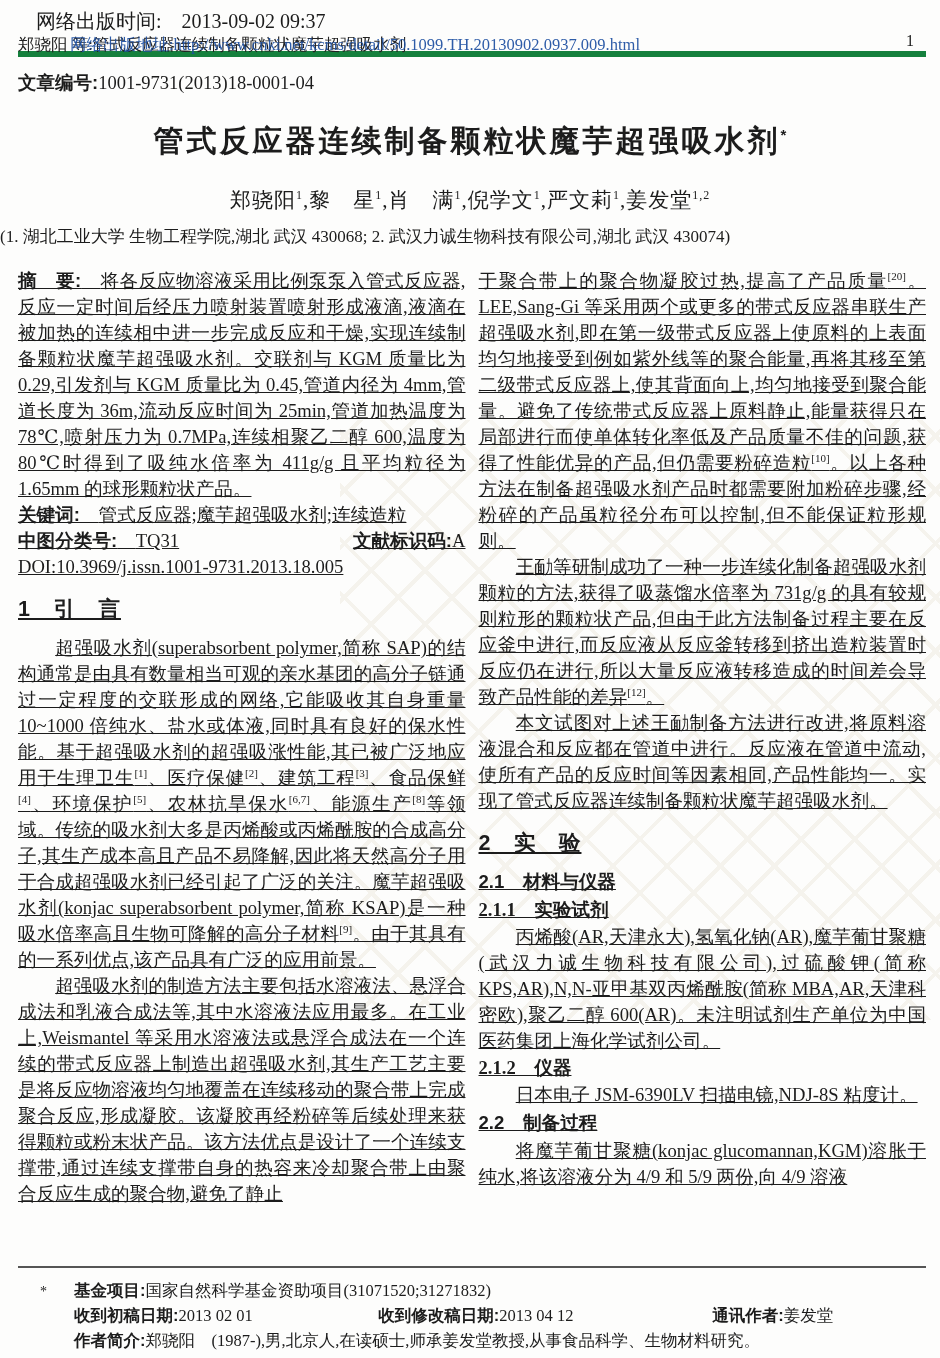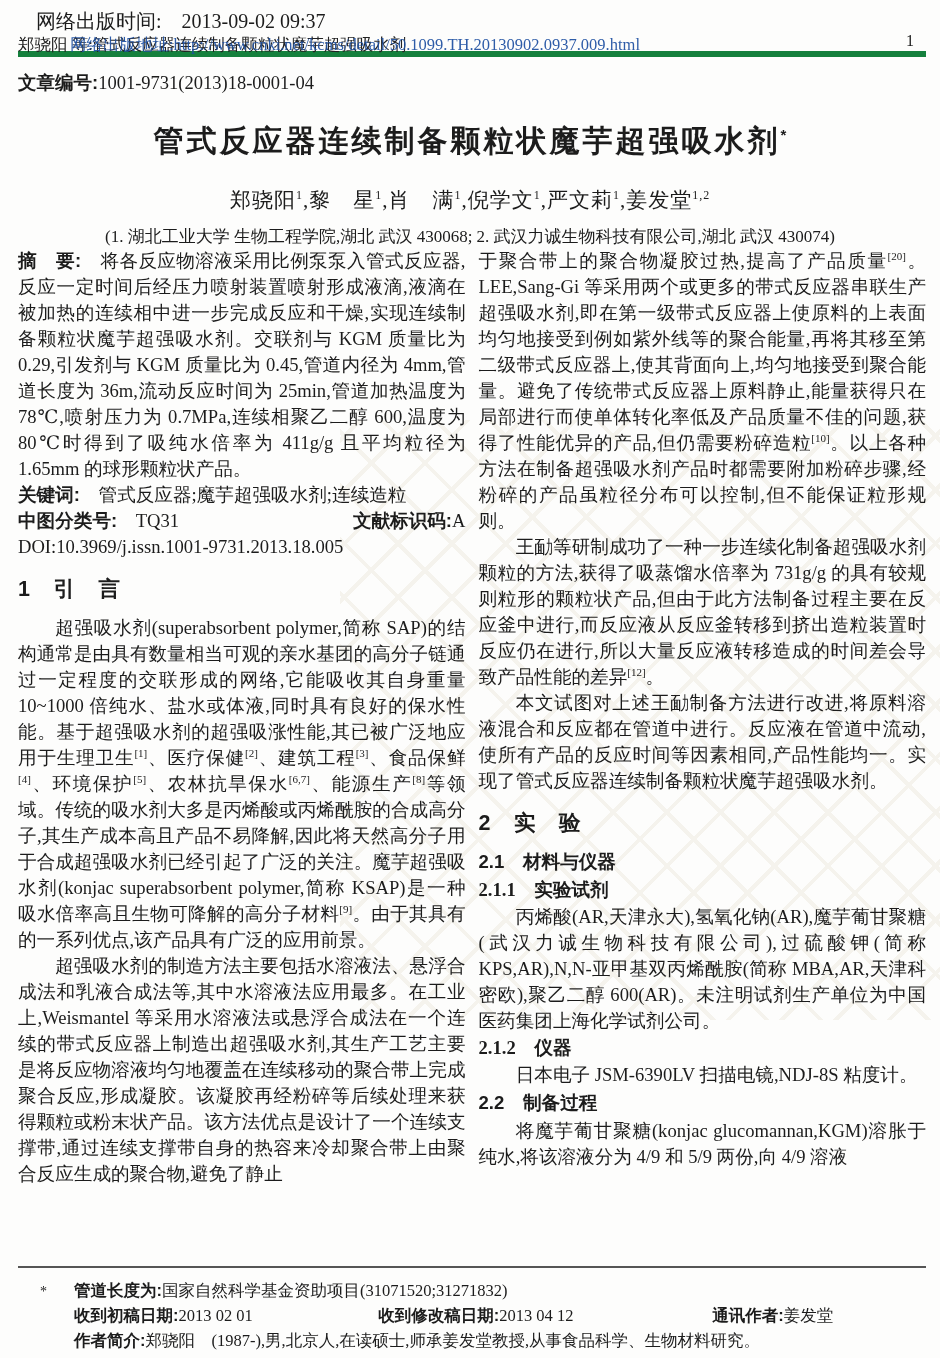--- a/index.html
+++ b/index.html
@@ -25,24 +25,24 @@
   .online-url { position:absolute; left:52px; top:2px; font-size:16.5px; color:#1d4fa1; text-decoration:none; white-space:nowrap; opacity:.92; }
   .page-num { position:absolute; right:12px; top:0; font-size:16px; }
   .article-id { margin-top:13px; font-size:18.5px; }
   .lab { font-family:"Liberation Sans","DejaVu Sans",sans-serif; font-weight:bold; }
 
   
   .title { margin-top:26px; text-align:center; font-family:"Liberation Sans","DejaVu Sans",sans-serif; font-weight:bold; font-size:30px; letter-spacing:3px; }
   .title sup { font-size:15px; letter-spacing:0; }
   .authors { margin-top:24px; text-align:center; font-size:21px; letter-spacing:1px; }
   .authors sup { font-size:12px; }
-  .affiliation { margin-top:11px; text-align:center; font-size:17px; }
+  .affiliation { margin-top:11px; text-align:left; font-size:17px; }
 
   
-  .columns { display:flex; gap:13px; padding:0 14px 0 18px; height:1008px; overflow:hidden; }
+  .columns { display:flex; gap:13px; padding:0 14px 0 18px; margin-top:20px; height:1008px; overflow:hidden;text-decoration:underline; }
   .col { flex:1 1 0; font-size:18.6px; line-height:26px; text-align:justify; }
   .col p { margin:0; }
   .col sup { font-size:11px; line-height:0; }
   .indent { text-indent:2em; }
   .kw-row { margin-top:0; }
   .clc-row { display:flex; justify-content:space-between; }
   .sec { font-family:"Liberation Sans","DejaVu Sans",sans-serif; font-weight:bold; font-size:21.5px; margin:16px 0 13px; letter-spacing:1px; }
   .subsec { font-family:"Liberation Sans","DejaVu Sans",sans-serif; font-weight:bold; font-size:18.6px; line-height:26px; margin:2px 0; }
   .subsubsec { font-size:18.6px; line-height:26px; margin:1px 0; }
 
@@ -103,21 +103,21 @@
         <p class="indent">日本电子 JSM-6390LV 扫描电镜,NDJ-8S 粘度计。</p>
         <h3 class="subsec">2.2　制备过程</h3>
         <p class="indent">将魔芋葡甘聚糖(konjac glucomannan,KGM)溶胀于纯水,将该溶液分为 4/9 和 5/9 两份,向 4/9 溶液</p>
       </div>
     </div>
 
     <div class="footer">
       <div class="foot-rule"></div>
       <div class="row">
         <span class="foot-mark">*</span>
-        <span class="lab">管道长度为:</span><span>国家自然科学基金资助项目(31071520;31271832)</span>
+        <span class="lab">基金项目:</span><span>国家自然科学基金资助项目(31071520;31271832)</span>
       </div>
       <div class="row dates-row">
         <span class="cell1"><span class="lab">收到初稿日期:</span><span>2013 02 01</span></span>
         <span class="cell2"><span class="lab">收到修改稿日期:</span><span>2013 04 12</span></span>
         <span><span class="lab">通讯作者:</span><span>姜发堂</span></span>
       </div>
       <div class="row">
         <span class="lab">作者简介:</span><span>郑骁阳　(1987-),男,北京人,在读硕士,师承姜发堂教授,从事食品科学、生物材料研究。</span>
       </div>
     </div>

